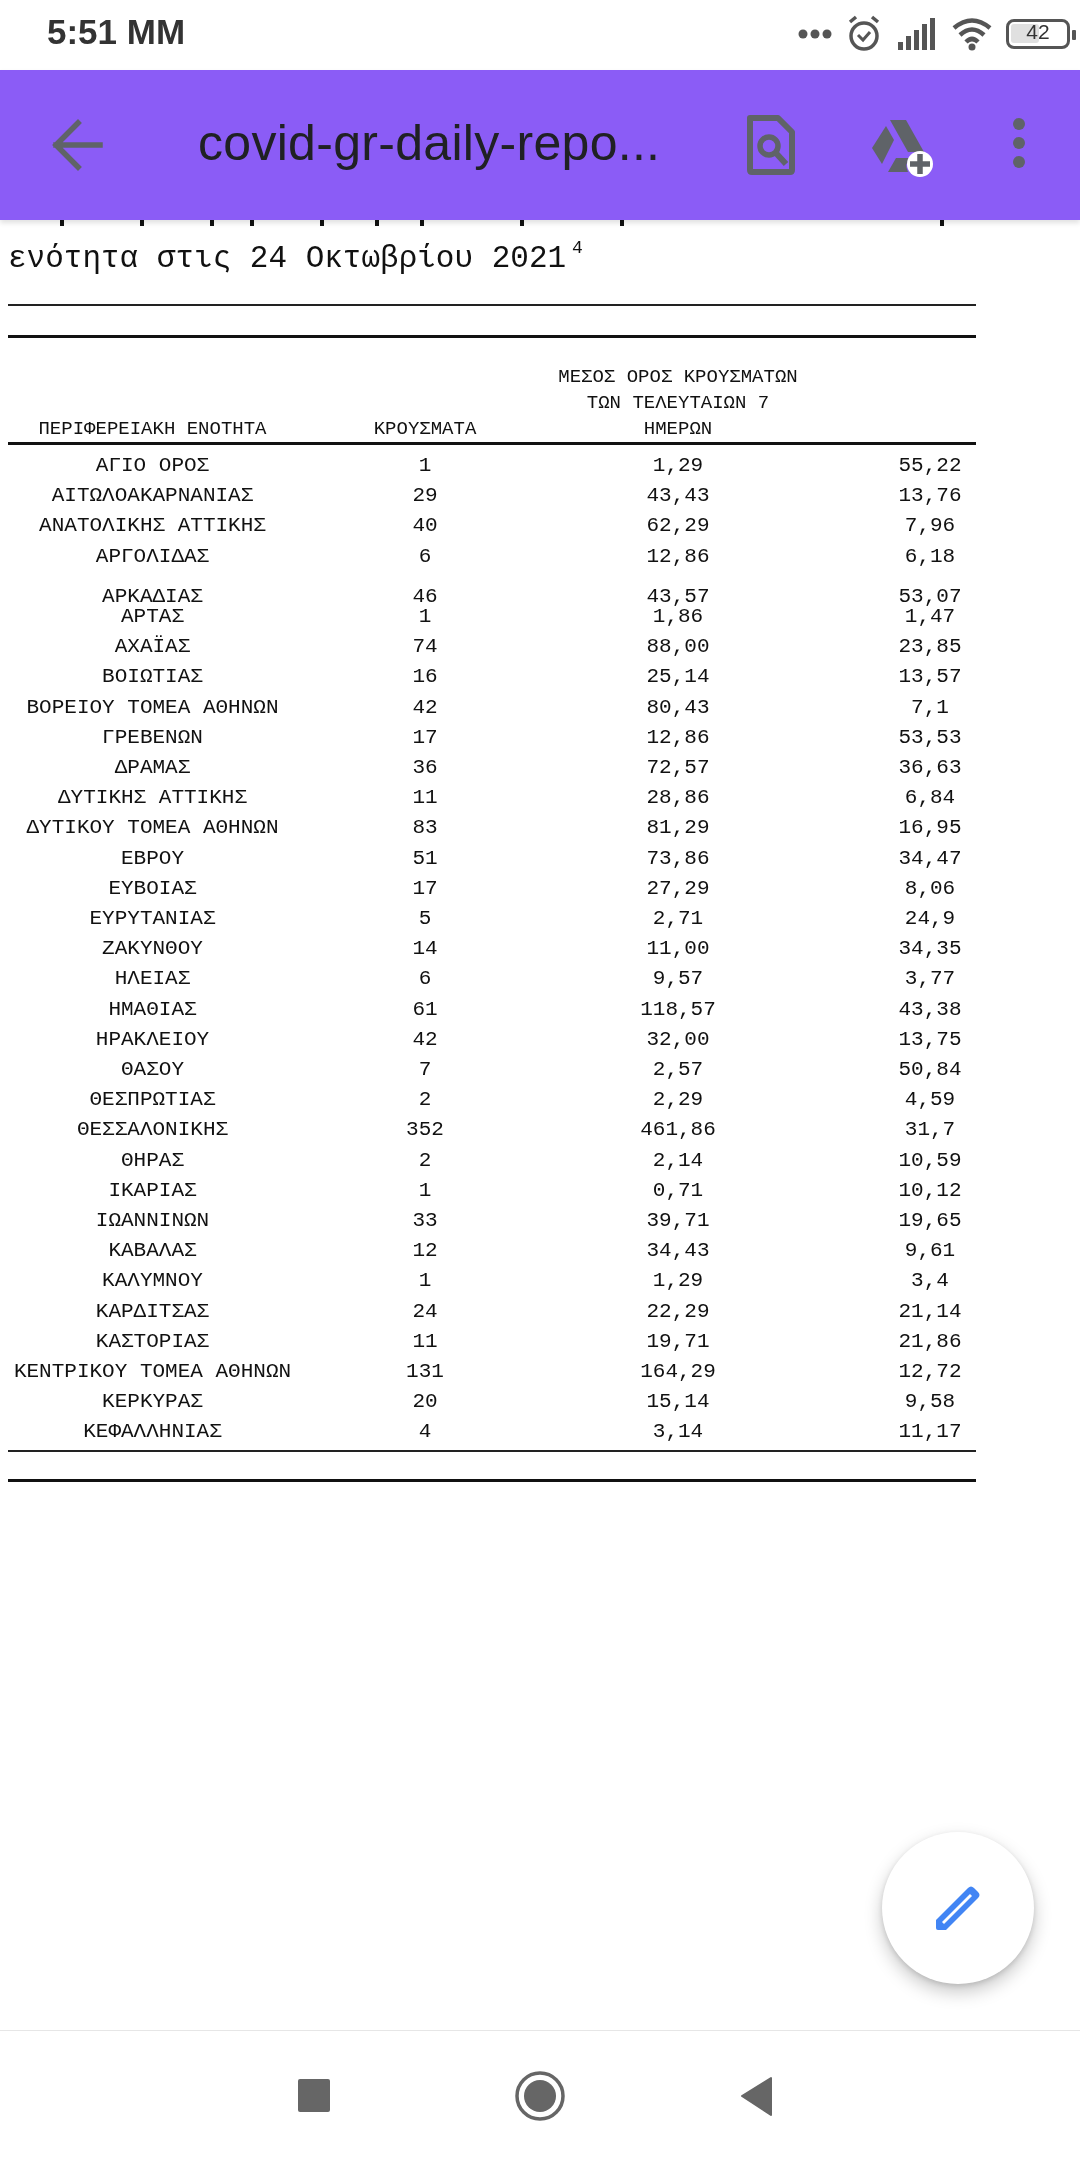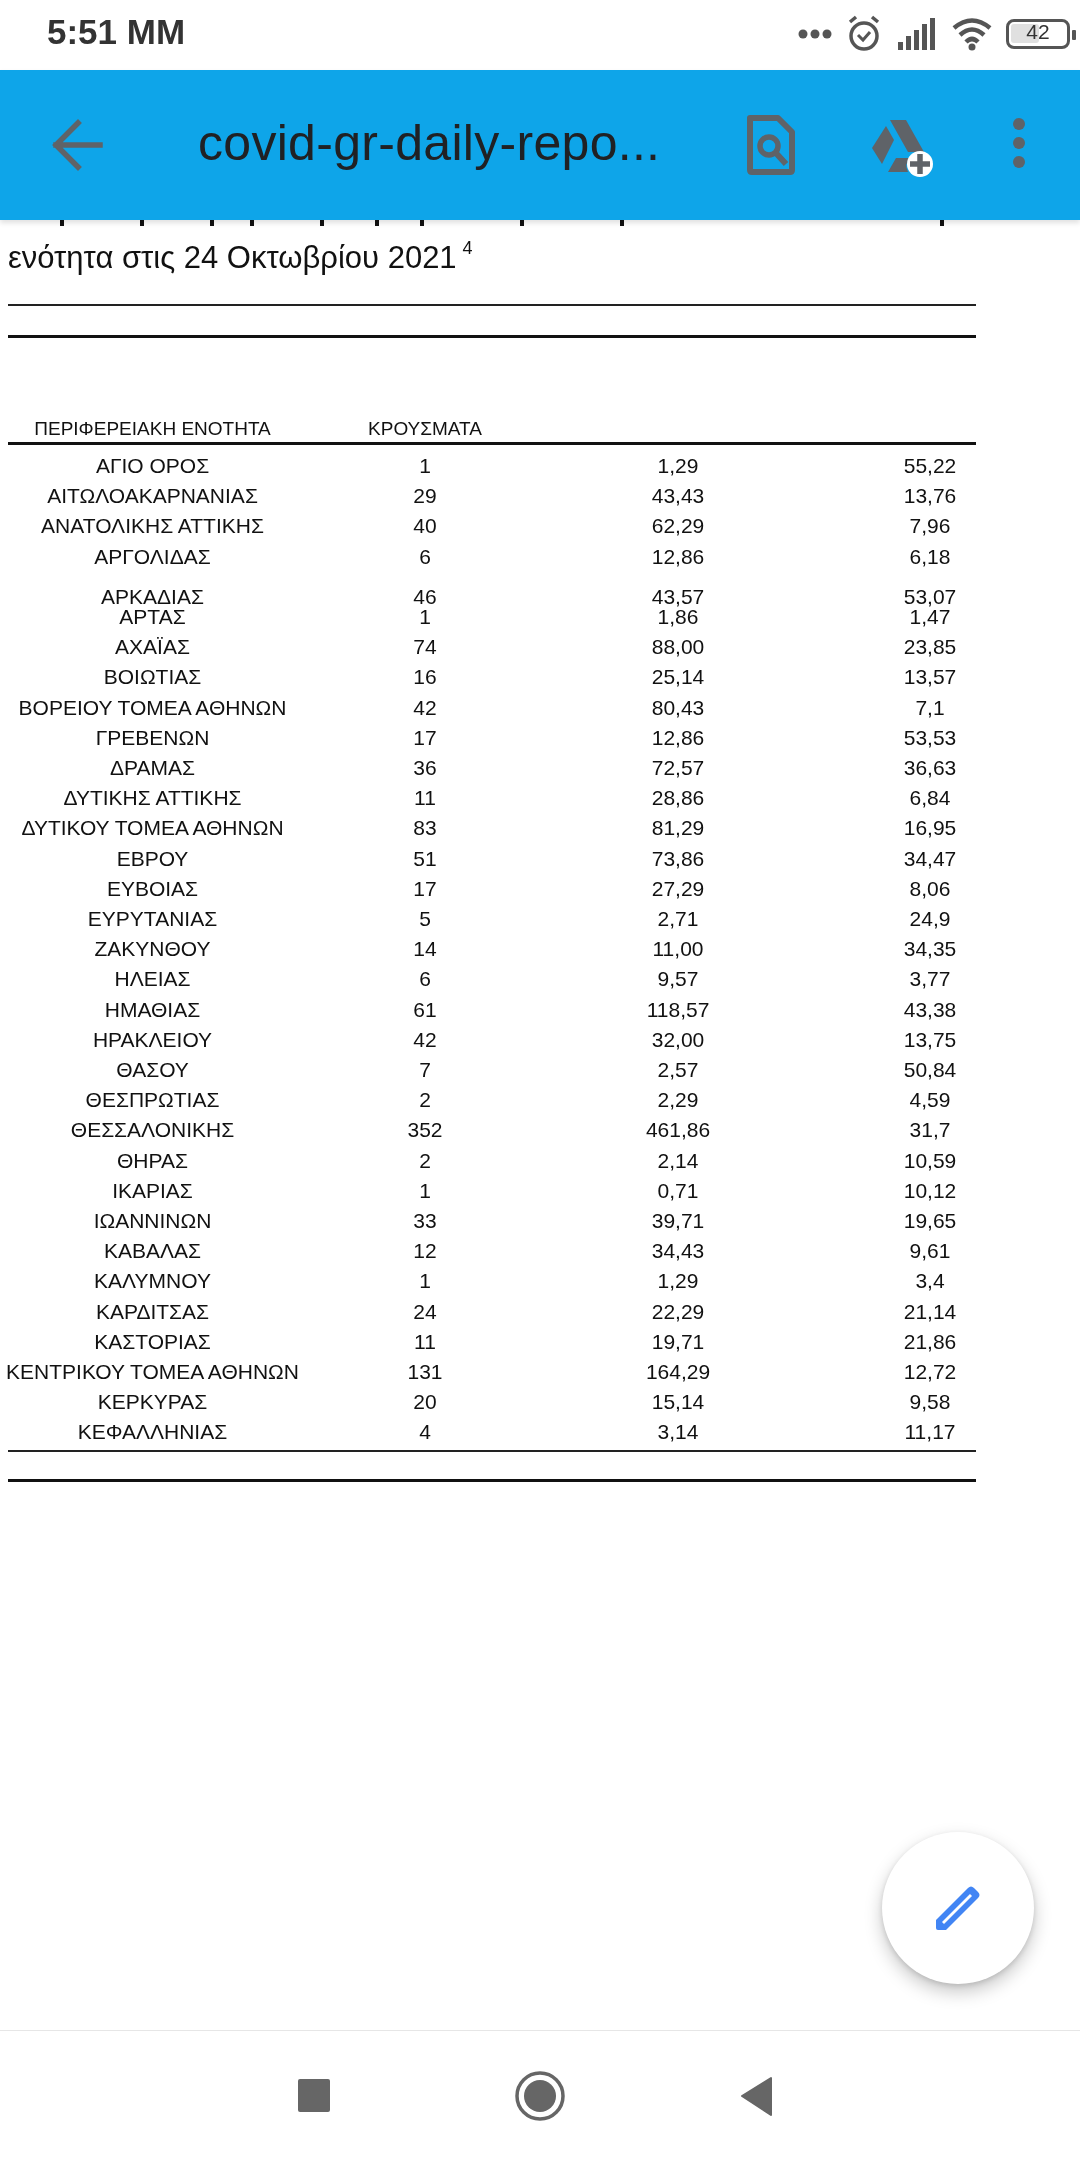--- a/index.html
+++ b/index.html
@@ -1,24 +1,24 @@
 <!DOCTYPE html>
 <html><head>
 <meta charset="utf-8">
 <style>
   html, body { margin:0; padding:0; }
   body { width:1080px; height:2160px; background:#fff; position:relative; overflow:hidden; font-family:"Liberation Sans", sans-serif; color:#202124; }
   .statusbar { position:absolute; left:12px; top:0; width:1080px; height:70px; }
   .status-time { position:absolute; left:35px; top:12px; font-size:35px; font-weight:bold; color:#333; font-family:"Liberation Sans", sans-serif; }
   .status-icons { position:absolute; right:22px; top:14px; display:flex; align-items:center; gap:14px; }
-  .appbar { position:absolute; left:0; top:70px; width:1080px; height:150px; background:#0ea5e9; box-shadow:0 3px 5px rgba(0,0,0,0.12); z-index:5; }
+  .appbar { position:absolute; left:0; top:70px; width:1080px; height:150px; background:#8b5cf6; box-shadow:0 3px 5px rgba(0,0,0,0.12); z-index:5; }
   .back-btn { position:absolute; left:48px; top:45px; width:60px; height:60px; }
   .doc-title { position:absolute; left:198px; top:44px; font-size:50px; color:#202124; white-space:nowrap; letter-spacing:0.3px; }
   .ab-icon { position:absolute; top:42px; width:66px; height:66px; }
-  .doc { position:absolute; left:0; top:220px; width:976px; height:1810px; overflow:hidden; font-family:Liberation Sans, sans-serif; }
+  .doc { position:absolute; left:0; top:220px; width:976px; height:1810px; overflow:hidden; font-family:Liberation Mono, monospace; }
   .cut-line { position:absolute; left:0; top:-14px; width:1080px; height:20px; overflow:hidden; }
   .heading { position:absolute; left:8px; top:18px; font-size:31px; color:#111; white-space:nowrap; }
   .heading sup { font-size:18px; vertical-align:14px; margin-left:6px; }
   .rule { position:absolute; left:8px; width:1080px; background:#222; }
   .th { position:absolute; font-size:19px; color:#111; text-align:center; line-height:26px; white-space:nowrap; }
   .row { position:absolute; left:0; width:1080px; height:30px; font-size:21px; color:#111; }
   .cell { position:absolute; top:0; text-align:center; white-space:nowrap; line-height:30px; }
   .c0 { left:0; width:305px; }
   .c1 { left:360px; width:130px; }
   .c2 { left:598px; width:160px; }
@@ -117,20 +117,25 @@
     </svg>
   </div>
   <div class="heading">
     <span>ενότητα στις 24 Οκτωβρίου 2021</span><sup>4</sup>
   </div>
   <div class="rule" style="top:84px;height:2px;"></div>
   <div class="rule" style="top:115px;height:3px;background:#111;"></div>
 
   <div class="th" style="left:0;width:305px;top:196px;">ΠΕΡΙΦΕΡΕΙΑΚΗ ΕΝΟΤΗΤΑ</div>
   <div class="th" style="left:360px;width:130px;top:196px;">ΚΡΟΥΣΜΑΤΑ</div>
+  <div class="th" style="left:540px;width:276px;top:144px;">
+    <div>ΜΕΣΟΣ ΟΡΟΣ ΚΡΟΥΣΜΑΤΩΝ</div>
+    <div>ΤΩΝ ΤΕΛΕΥΤΑΙΩΝ 7</div>
+    <div>ΗΜΕΡΩΝ</div>
+  </div>
   <div class="th" style="left:1066px;width:40px;top:196px;text-align:left;">Π</div>
   <div class="rule" style="top:222px;height:3px;background:#111;"></div>
 
   <div id="rows">
       <div class="row" style="top: 231px;">
         <div class="cell c0">ΑΓΙΟ ΟΡΟΣ</div>
         <div class="cell c1">1</div>
         <div class="cell c2">1,29</div>
         <div class="cell c3">55,22</div>
         <div class="cell c4"></div>

